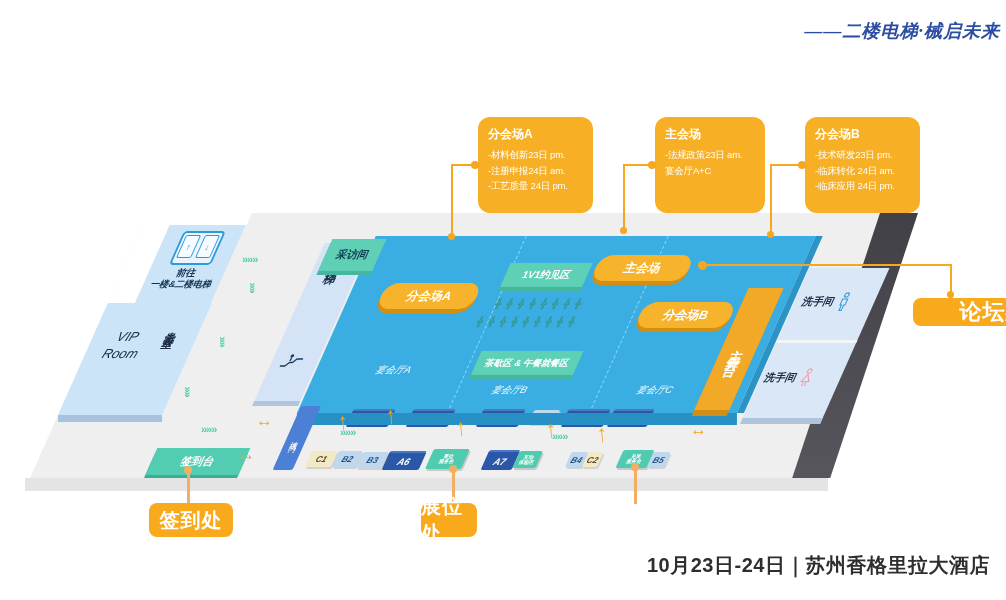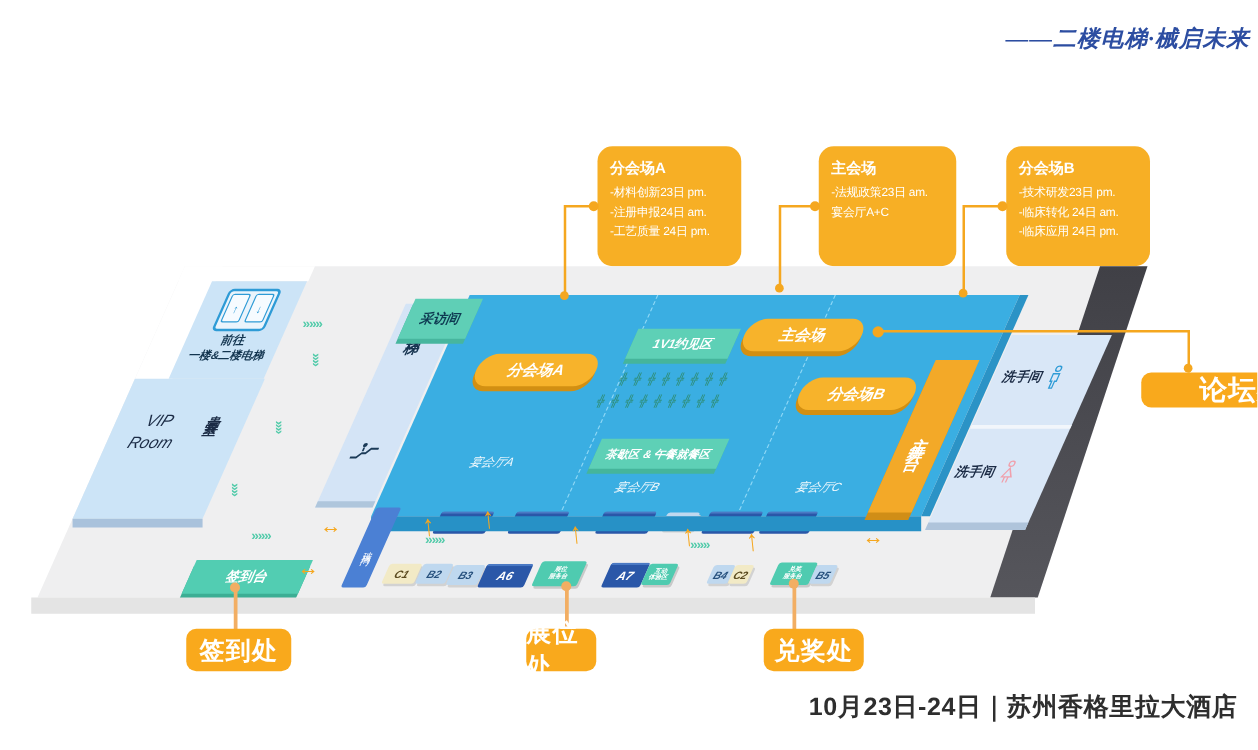--- a/index.html
+++ b/index.html
@@ -285,17 +285,16 @@
 
   <div class="ddot" style="left:184px;top:466px;width:8px;height:8px;"></div>
   <div class="dline" style="left:187px;top:471px;width:2.5px;height:33px;"></div>
   <div class="ddot" style="left:449px;top:465px;width:8px;height:8px;"></div>
   <div class="dline" style="left:452px;top:470px;width:2.5px;height:34px;"></div>
   <div class="ddot" style="left:631px;top:463px;width:8px;height:8px;"></div>
   <div class="dline" style="left:634px;top:468px;width:2.5px;height:36px;"></div>
 
   <div class="ybtn" style="left:149px;top:503px;width:84px;height:34px;">签到处</div>
   <div class="ybtn" style="left:421px;top:503px;width:56px;height:34px;">展位处</div>
-  <div class="ybtn" style="left:611px;top:503px;width:80px;height:34px;">兑奖处</div>
   <div class="ybtn" style="left:913px;top:298px;width:74px;height:28px;font-size:22px;padding-left:44px;">论坛处</div>
 
   <div class="footer">10月23日-24日｜苏州香格里拉大酒店</div>
 </div>
 
 </body></html>

